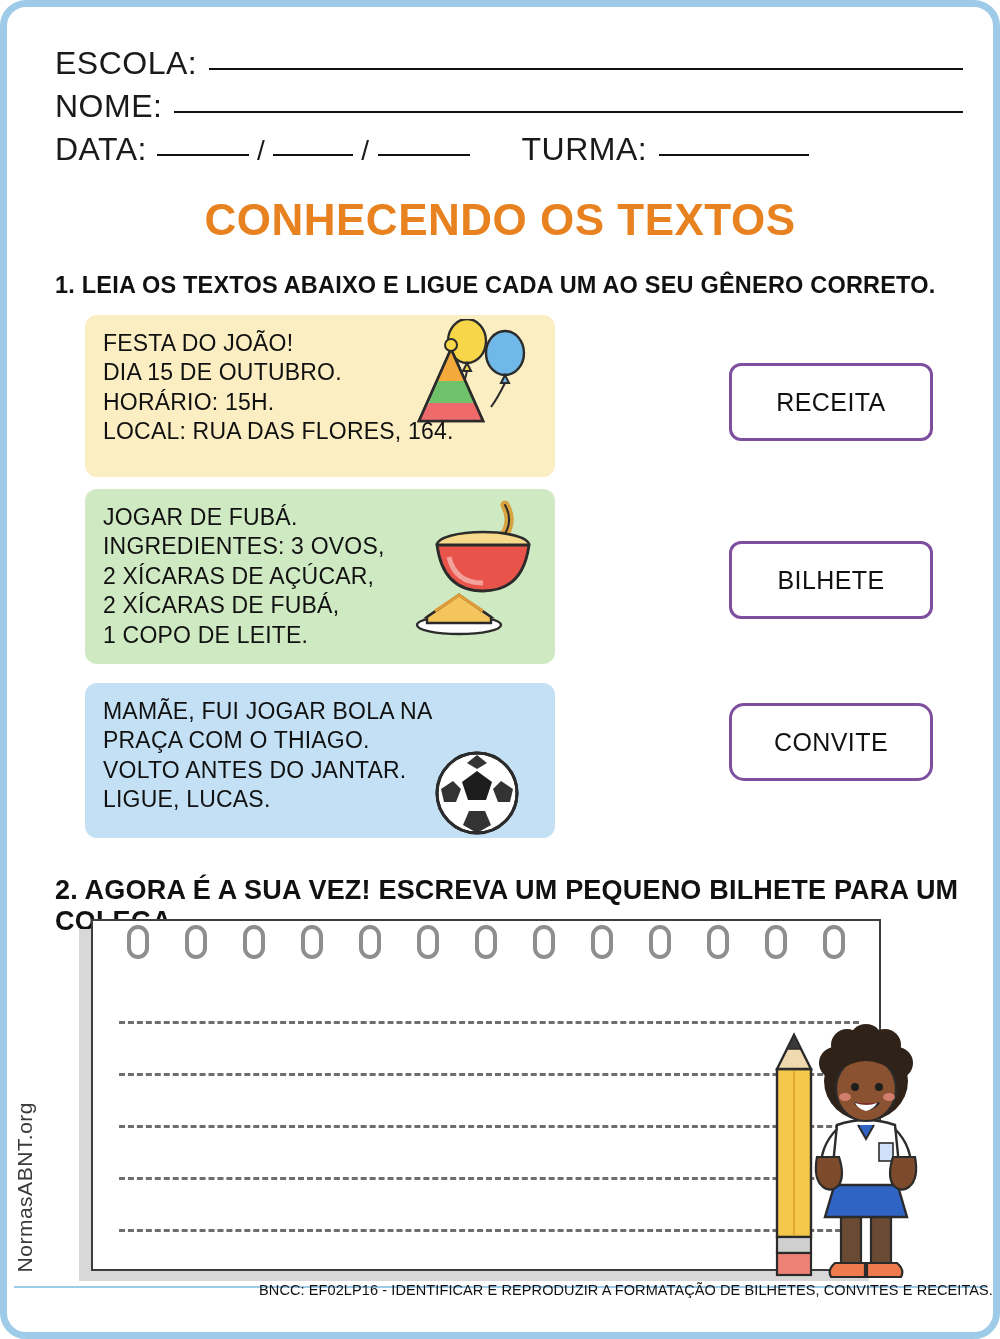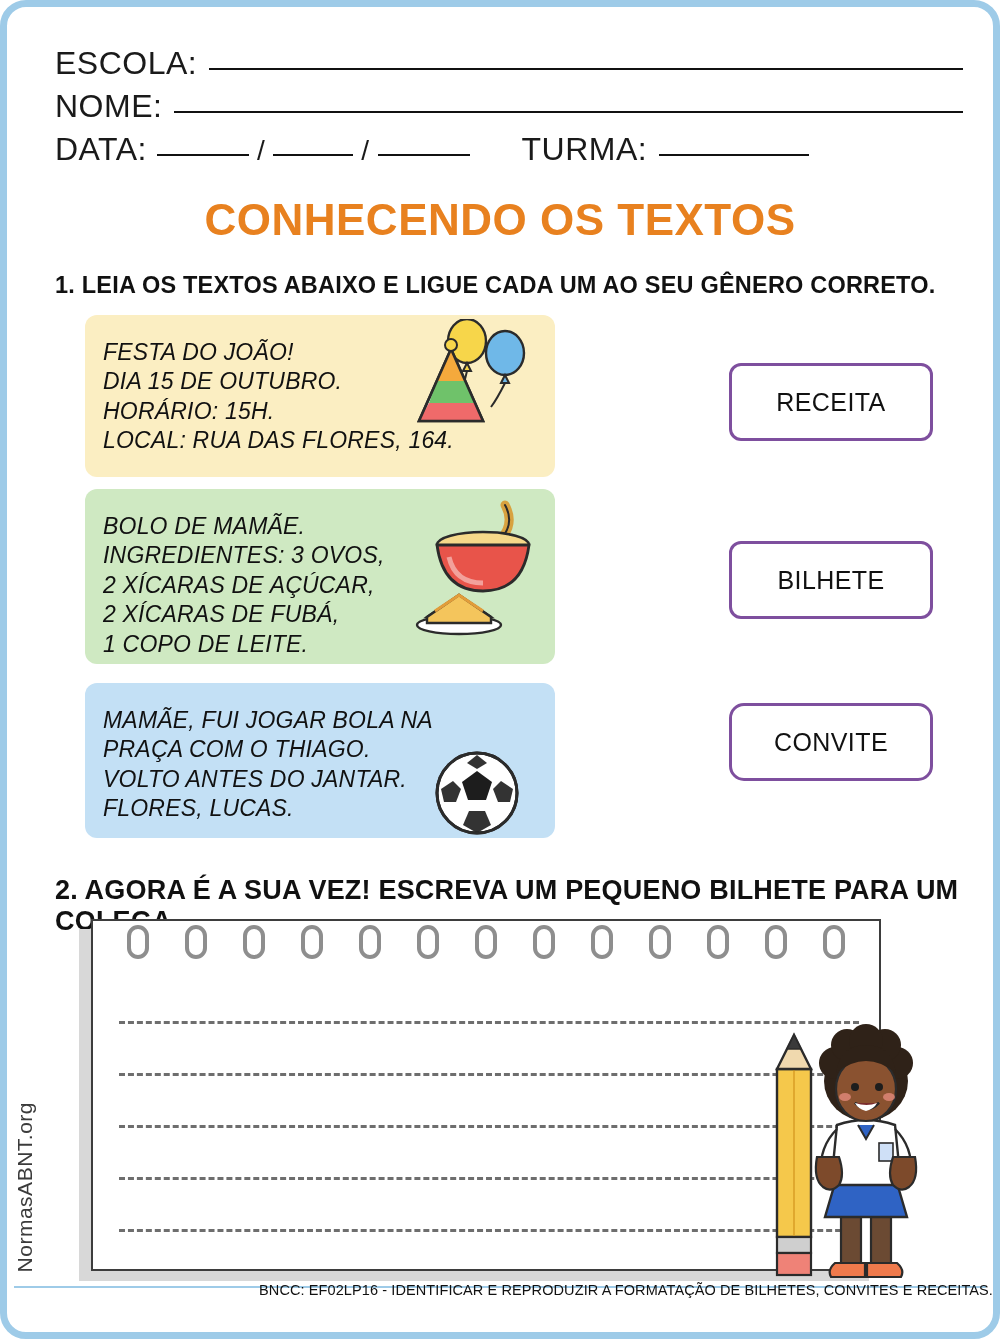--- a/index.html
+++ b/index.html
@@ -78,22 +78,21 @@
     color: #111;
     letter-spacing: .2px;
   }
 
   
   .card {
     position: absolute;
     left: 78px;
     border-radius: 12px;
     box-sizing: border-box;
-    padding: 23px 18px;
-    font-style: italic;
+    padding: 14px 18px;
   }
   .card .lines {
     font-size: 23px;
     line-height: 1.28;
     color: #111;
     letter-spacing: .2px;
     position: relative;
     z-index: 2;
   }
   #card-invite { top: 308px; width: 470px; height: 162px; background: #fbeec2; }
@@ -248,34 +247,34 @@
     <div class="lines">
       <div>FESTA DO JOÃO!</div>
       <div>DIA 15 DE OUTUBRO.</div>
       <div>HORÁRIO: 15H.</div>
       <div>LOCAL: RUA DAS FLORES, 164.</div>
     </div>
   </div>
 
   <div class="card" id="card-recipe">
     <div class="lines">
-      <div>BOLO DE MAMÃE.</div>
+      <div>JOGAR DE FUBÁ.</div>
       <div>INGREDIENTES: 3 OVOS,</div>
       <div>2 XÍCARAS DE AÇÚCAR,</div>
       <div>2 XÍCARAS DE FUBÁ,</div>
       <div>1 COPO DE LEITE.</div>
     </div>
   </div>
 
   <div class="card" id="card-note">
     <div class="lines">
       <div>MAMÃE, FUI JOGAR BOLA NA</div>
       <div>PRAÇA COM O THIAGO.</div>
       <div>VOLTO ANTES DO JANTAR.</div>
-      <div>FLORES, LUCAS.</div>
+      <div>LIGUE, LUCAS.</div>
     </div>
   </div>
 
   <svg class="ill" id="ill-party" viewBox="0 0 160 120">
     <ellipse cx="62" cy="22" rx="19" ry="22" fill="#f7d64a" stroke="#2b2b2b" stroke-width="2.4"></ellipse>
     <path d="M62 44 l-4 8 8 0 z" fill="#f7d64a" stroke="#2b2b2b" stroke-width="2"></path>
     <ellipse cx="100" cy="34" rx="19" ry="22" fill="#6fb8e8" stroke="#2b2b2b" stroke-width="2.4"></ellipse>
     <path d="M100 56 l-4 8 8 0 z" fill="#6fb8e8" stroke="#2b2b2b" stroke-width="2"></path>
     <path d="M62 52 q-6 20 -2 36" stroke="#2b2b2b" stroke-width="2" fill="none"></path>
     <path d="M100 64 q-8 16 -14 24" stroke="#2b2b2b" stroke-width="2" fill="none"></path>

